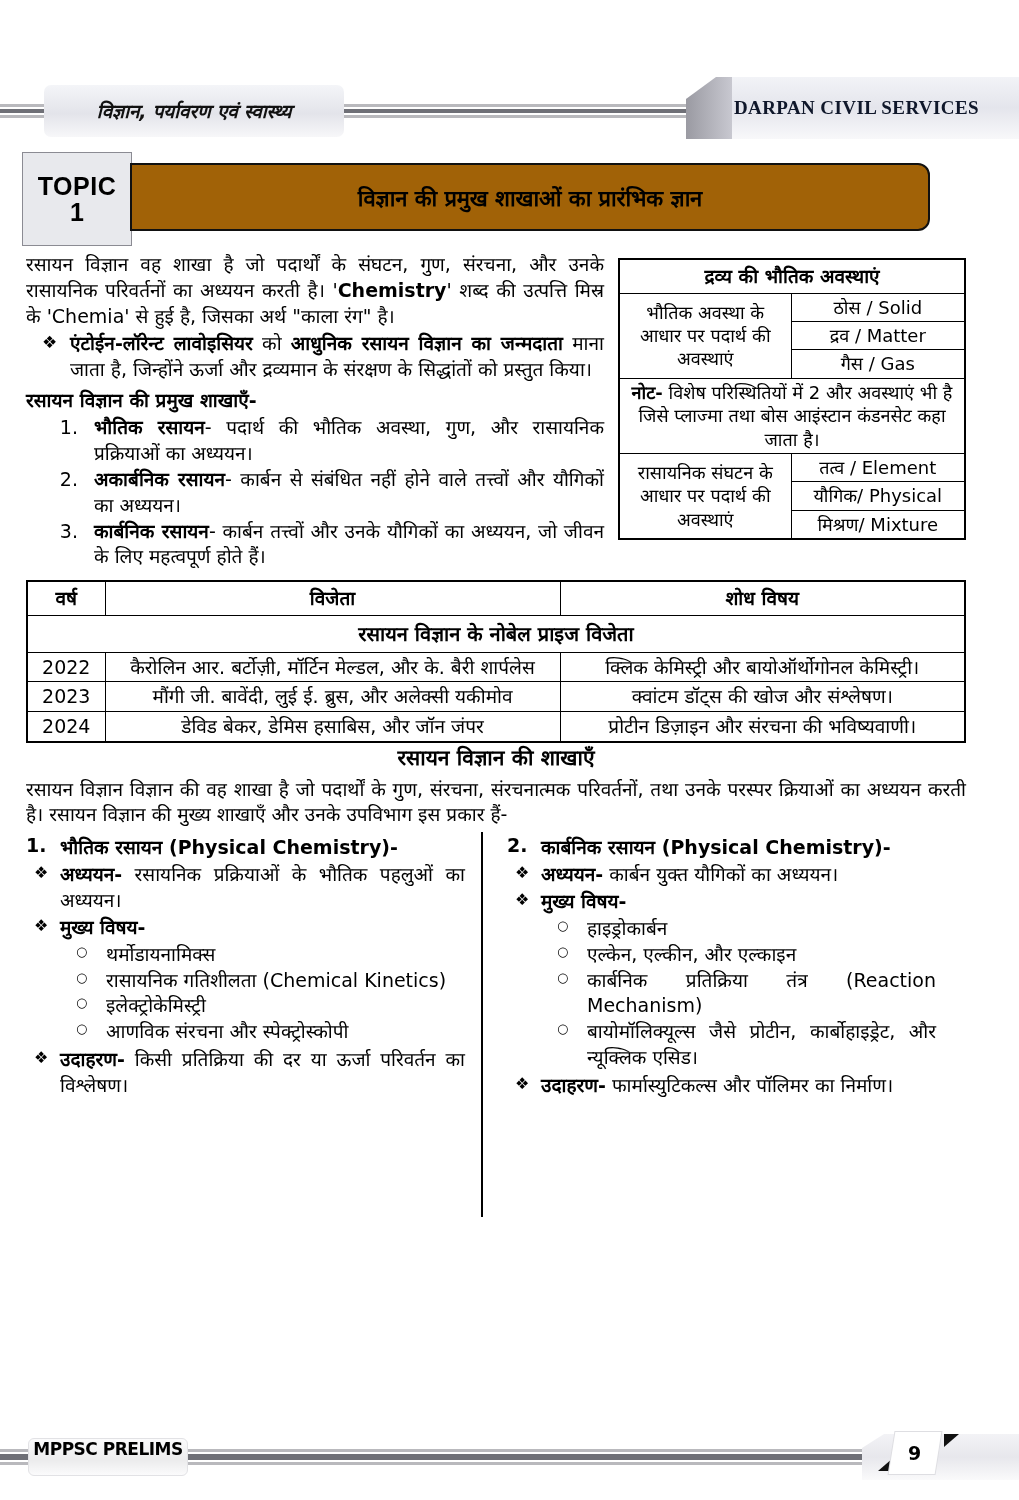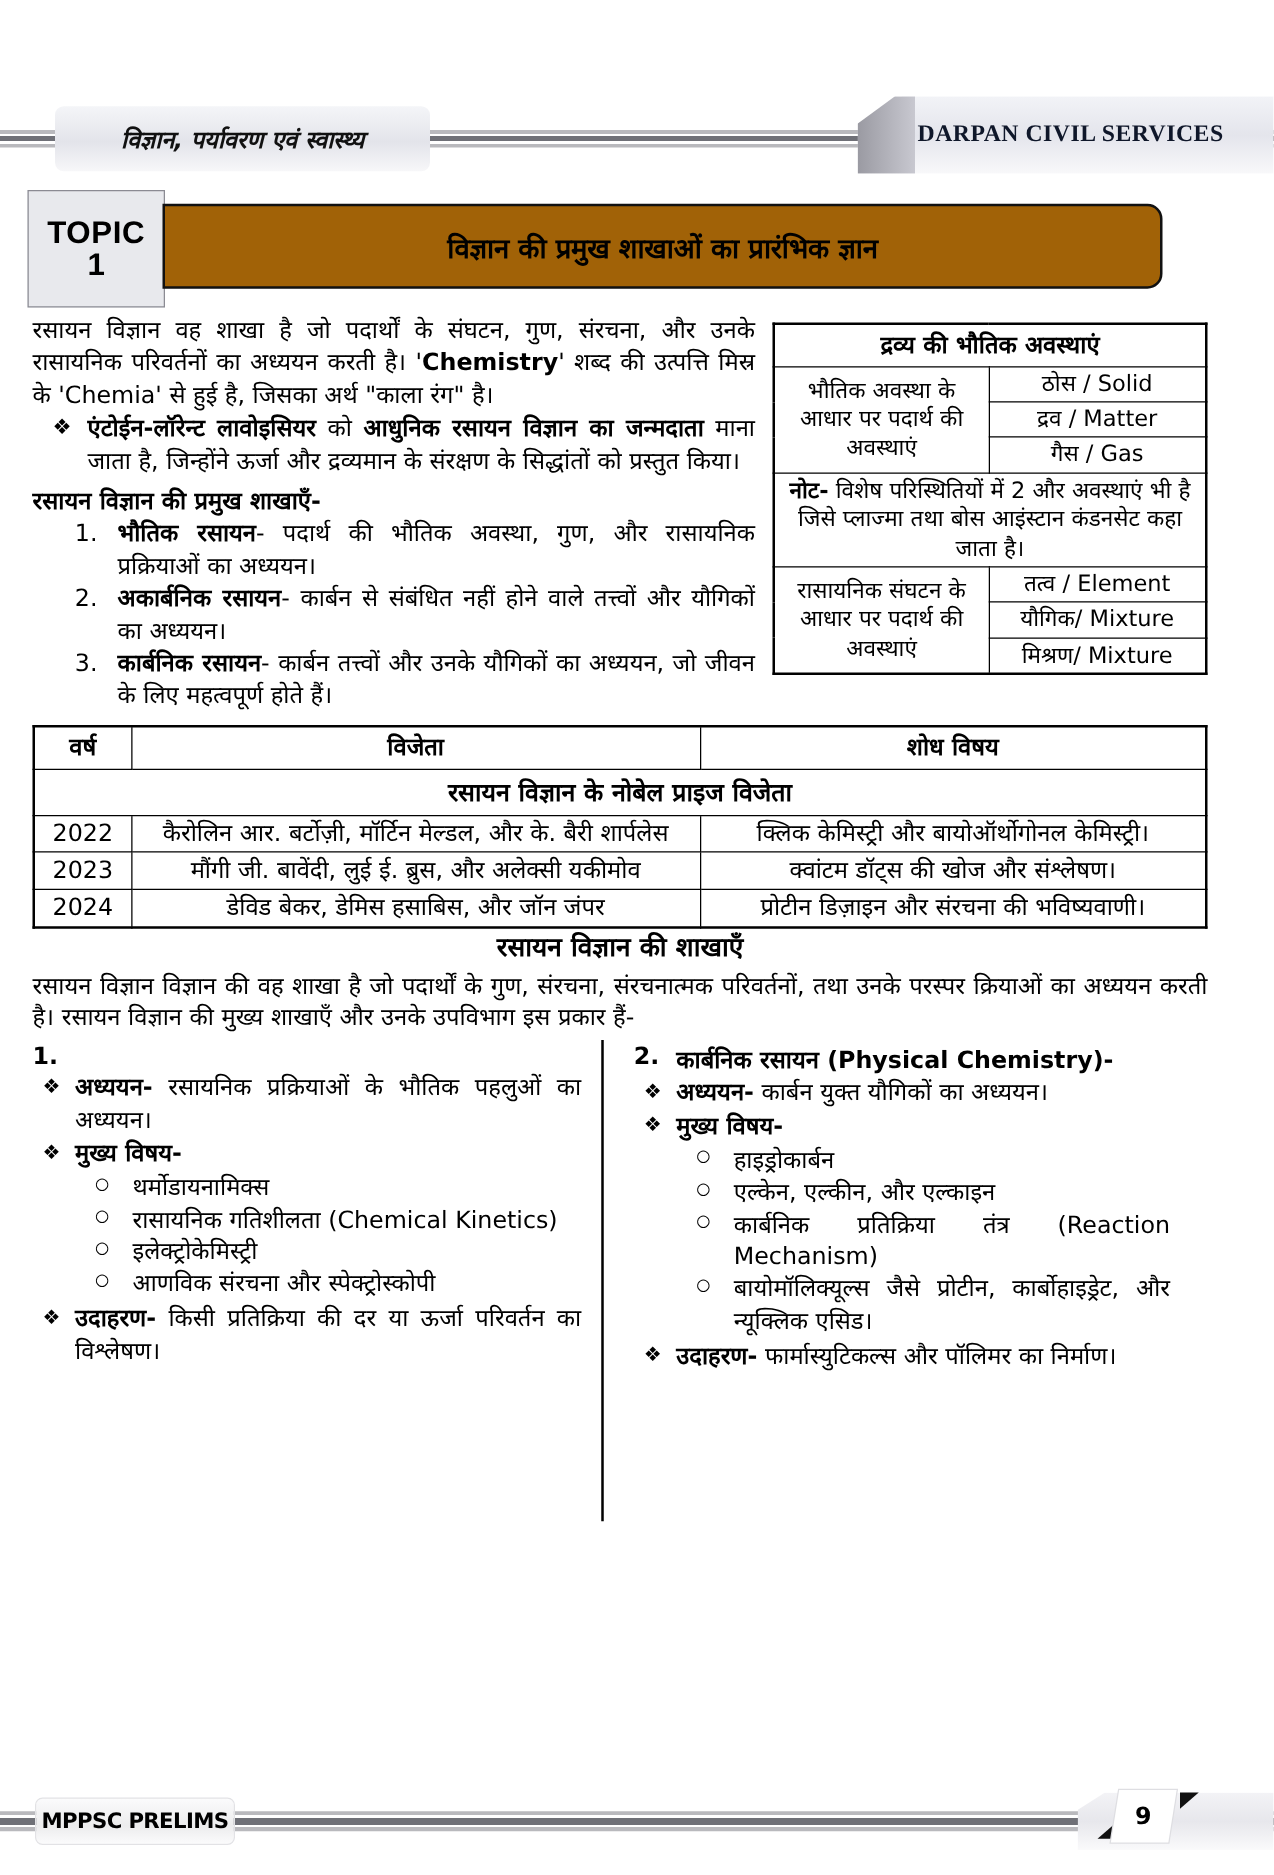--- a/index.html
+++ b/index.html
@@ -191,21 +191,21 @@
         #b9b9bd 0%, #b9b9bd 20%,
         #ffffff 20%, #ffffff 33%,
         #6f7077 33%, #6f7077 67%,
         #ffffff 67%, #ffffff 80%,
         #b9b9bd 80%, #b9b9bd 100%);
   }
   .ftr-left-tab {
     position: absolute; left: 28px; top: 0px; width: 160px; height: 38px;
     background: linear-gradient(to bottom, #fbfbfc, #ececed 60%, #fbfbfc);
     border-radius: 6px; border: 1px solid #e2e2e5;
-    display: flex; align-items: center; justify-content: center;
+    display: flex; align-items: flex-start; justify-content: center;
   }
   .ftr-left-tab span {
     font-family: "DejaVu Sans", sans-serif;
     font-weight: bold; font-size: 17px; letter-spacing: -0.5px;
   }
   .ftr-right {
     position: absolute; left: 862px; top: -4px; width: 157px; height: 46px;
   }
   .ftr-right-bg {
     position: absolute; inset: 0;
@@ -279,21 +279,21 @@
       <td>गैस / Gas</td>
     </tr>
     <tr>
       <td colspan="2" class="mt-note"><span class="bold">नोट-</span><span> विशेष परिस्थितियों में 2 और अवस्थाएं भी है जिसे प्लाज्मा तथा बोस आइंस्टान कंडनसेट कहा जाता है।</span></td>
     </tr>
     <tr>
       <td rowspan="3">रासायनिक संघटन के आधार पर पदार्थ की अवस्थाएं</td>
       <td>तत्व / Element</td>
     </tr>
     <tr>
-      <td>यौगिक/ Mixture</td>
+      <td>यौगिक/ Physical</td>
     </tr>
     <tr>
       <td>मिश्रण/ Mixture</td>
     </tr>
   </tbody>
     </table>
 
   <p class="para"><span>रसायन विज्ञान वह शाखा है जो पदार्थों के संघटन, गुण, संरचना, और उनके रासायनिक परिवर्तनों का अध्ययन करती है। '</span><span class="bold">Chemistry</span><span>' शब्द की उत्पत्ति मिस्र के 'Chemia' से हुई है, जिसका अर्थ "काला रंग" है।</span></p>
 
   <ul class="dia">
@@ -342,20 +342,21 @@
 
   <h2 class="sec branches-head">रसायन विज्ञान की शाखाएँ</h2>
   <p class="para">रसायन विज्ञान विज्ञान की वह शाखा है जो पदार्थों के गुण, संरचना, संरचनात्मक परिवर्तनों, तथा उनके परस्पर क्रियाओं का अध्ययन करती है। रसायन विज्ञान की मुख्य शाखाएँ और उनके उपविभाग इस प्रकार हैं-</p>
 
   <div class="two-col">
     <div class="vdiv"></div>
 
     <div class="col left">
       <div class="col-title">
         <span class="num">1.</span>
+        <span>भौतिक रसायन (Physical Chemistry)-</span>
       </div>
       <ul class="dia2">
         <li><span class="bold">अध्ययन-</span><span> रसायनिक प्रक्रियाओं के भौतिक पहलुओं का अध्ययन।</span></li>
         <li>
           <span class="bold">मुख्य विषय-</span>
           <ul class="circ">
             <li>थर्मोडायनामिक्स</li>
             <li>रासायनिक गतिशीलता (Chemical Kinetics)</li>
             <li>इलेक्ट्रोकेमिस्ट्री</li>
             <li>आणविक संरचना और स्पेक्ट्रोस्कोपी</li>

